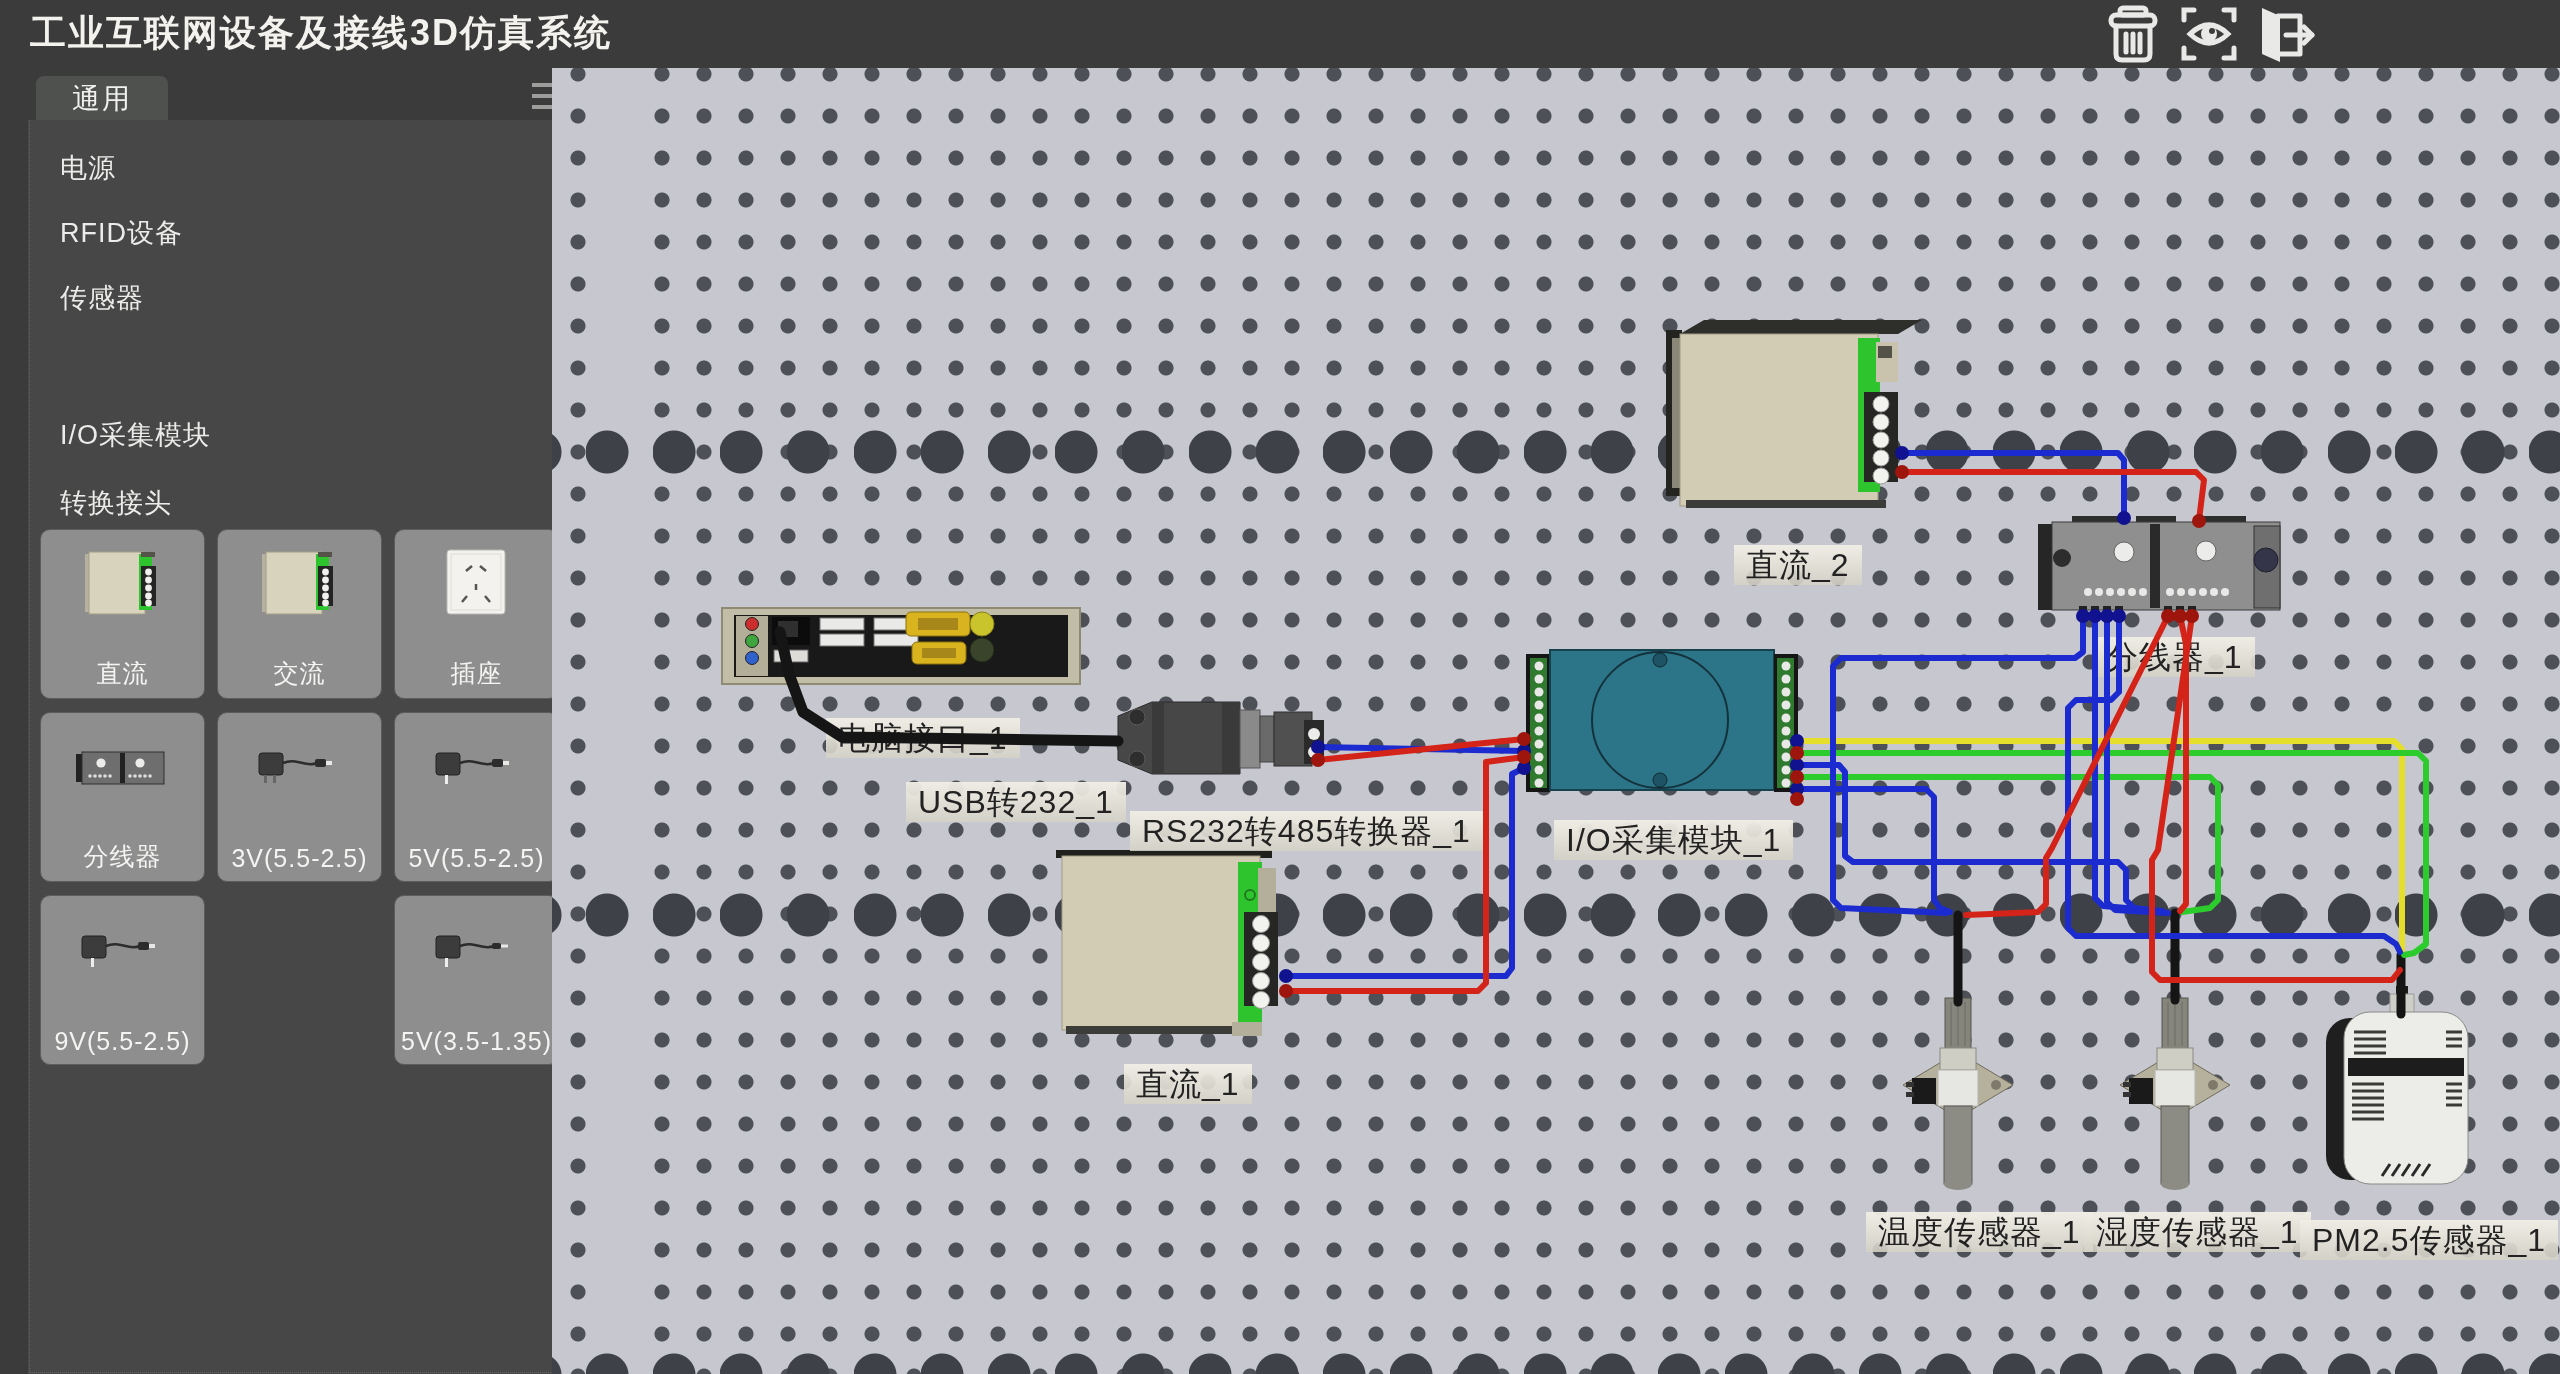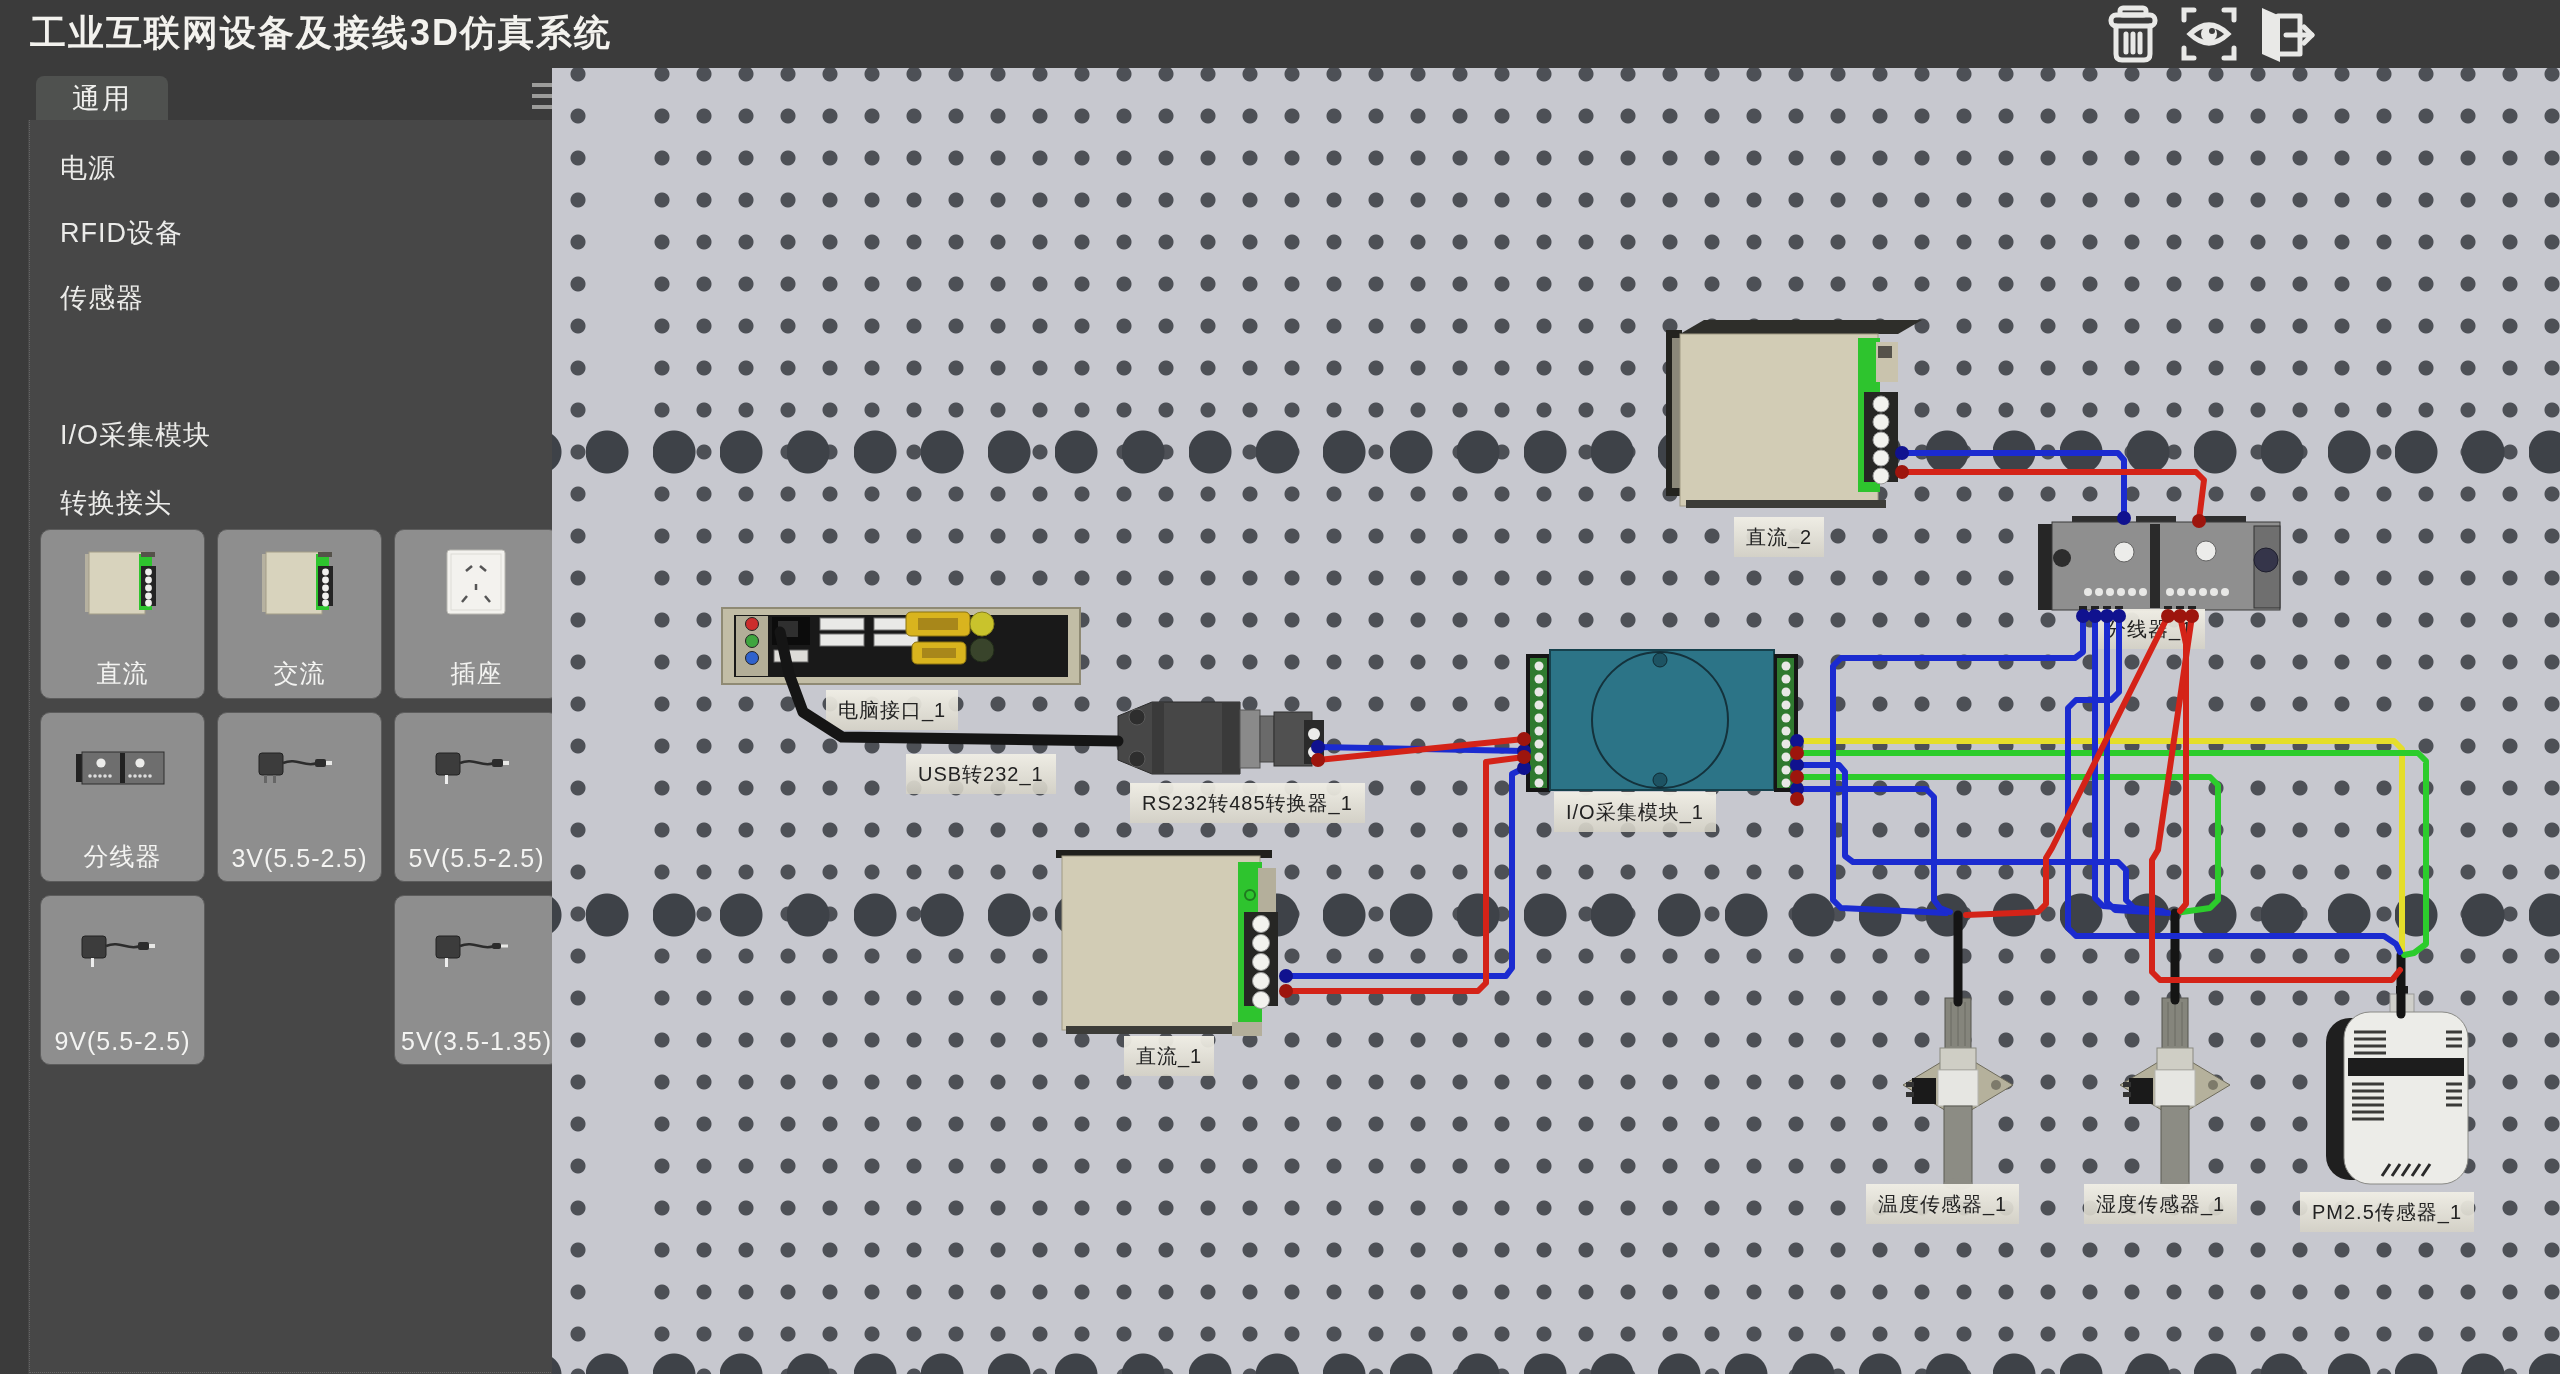--- a/index.html
+++ b/index.html
@@ -33,21 +33,21 @@
     background-image:radial-gradient(circle at 21px 21px,#4d5056 7px,rgba(0,0,0,0) 8px);
     background-size:42px 42px;background-position:5px 27px;}
   .seam{position:absolute;top:0;width:26px;height:1306px;background:#c7c8cf;}
   .bigdots{position:absolute;left:0;width:2008px;height:46px;
     background-image:radial-gradient(circle at 21px 23px,#3e4248 21px,rgba(0,0,0,0) 22px);
     background-size:67px 46px;background-position:34px 0;}
   #devices,#wires{position:absolute;left:0;top:0;}
   #wires{pointer-events:none;}
   
   .chip{position:absolute;background:linear-gradient(180deg,rgba(240,238,229,.96),rgba(213,210,198,.88));
-    color:#222;font-size:20px;line-height:34px;padding:3px 12px;white-space:nowrap;letter-spacing:1px;}
+    color:#222;font-size:32px;line-height:34px;padding:3px 12px;white-space:nowrap;letter-spacing:1px;margin-top:28px;}
 </style>
 </head>
 <body>
 
 <div id="titlebar">
   <div class="title">工业互联网设备及接线3D仿真系统</div>
   <div class="actions">
     <div class="tb-btn">
       <svg width="62" height="60" viewBox="0 0 62 60">
         <g stroke="#e9e9e7" stroke-width="5" fill="none" stroke-linecap="round" stroke-linejoin="round">

